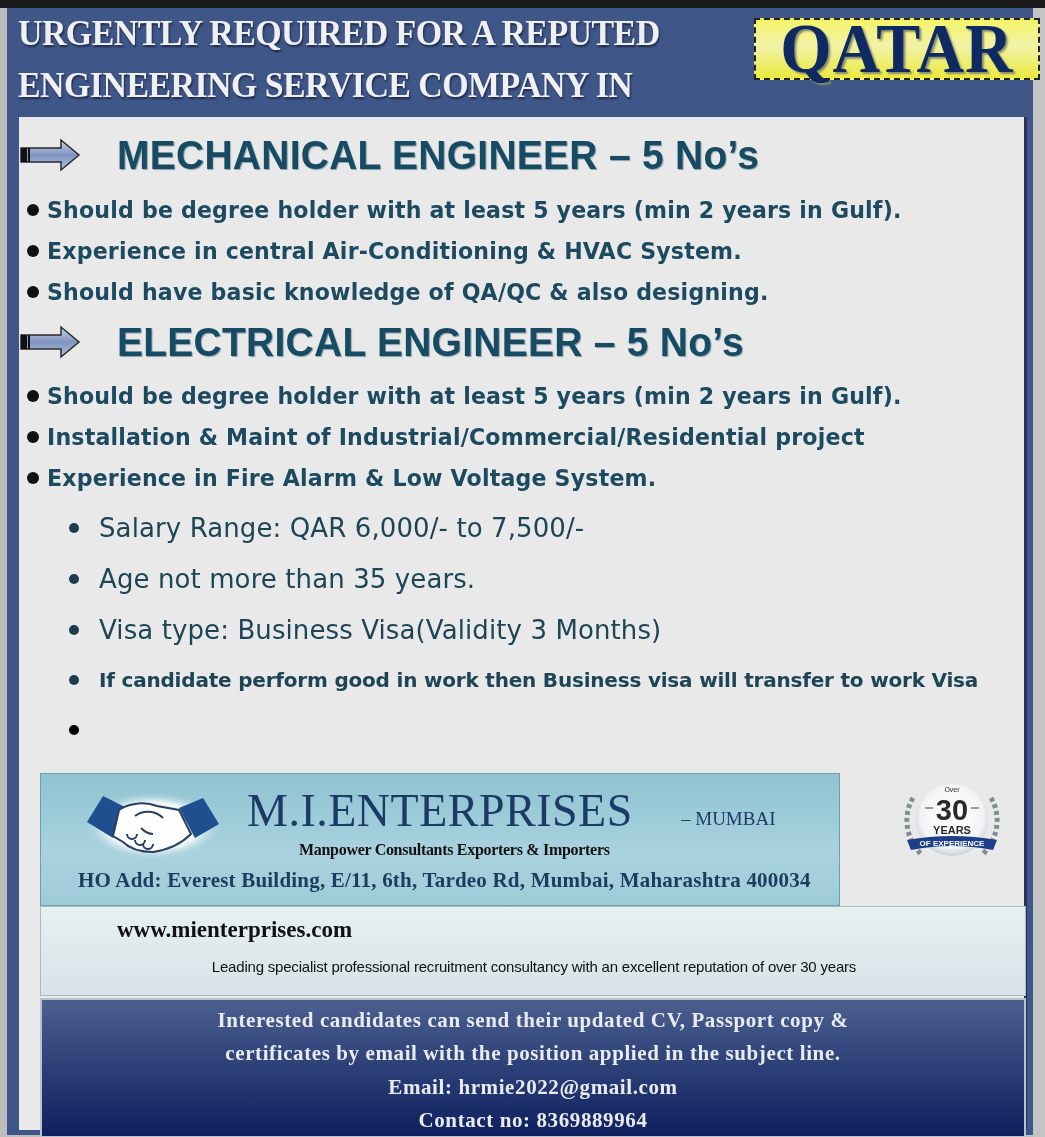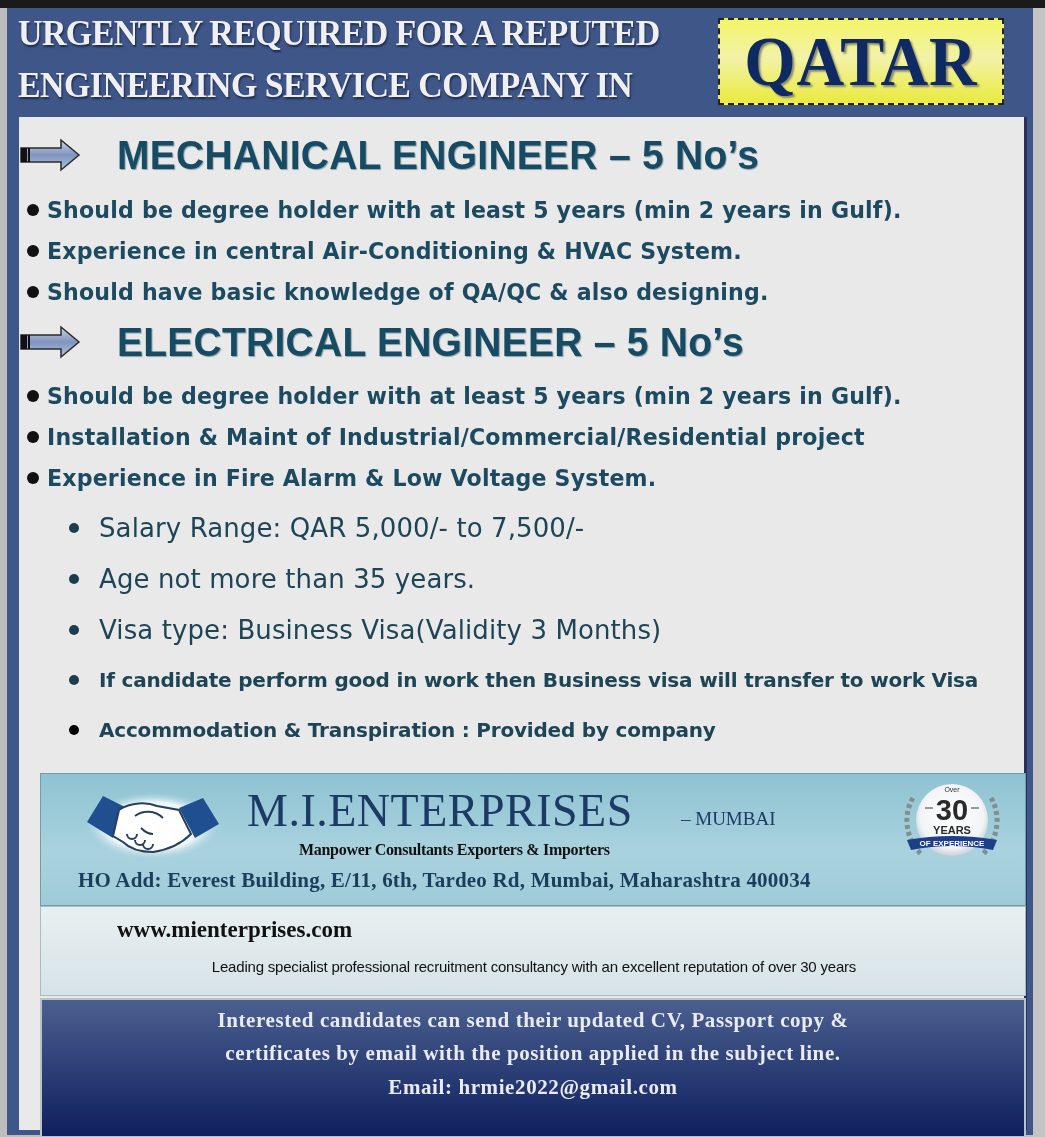--- a/index.html
+++ b/index.html
@@ -13,21 +13,21 @@
   .poster { position: absolute; left: 7px; top: 8px; width: 1026px; height: 1127px; background: #3f5688; }
 
   
   .header { position: absolute; left: 0; top: 0; width: 1026px; height: 102px; }
   .header-line { position: absolute; left: 11px; font-family: "Liberation Serif", serif; font-weight: bold;
     color: #f0f0f2; font-size: 35px; letter-spacing: -0.6px; text-shadow: 1px 2px 2px #1e2a48; white-space: nowrap;
     transform: scaleX(0.97); transform-origin: left center; }
   .header-line.l1 { top: 6px; }
   .header-line.l2 { top: 58px; }
 
-  .qatar-box { position: absolute; left: 711px; top: 10px; width: 286px; height: 87px;
+  .qatar-box { position: absolute; left: 747px; top: 10px; width: 286px; height: 62px;
     background: linear-gradient(180deg, #f4f46a 0%, #f2f2a8 45%, #eaea3e 100%);
     border: 2px dashed #222; display: flex; align-items: center; justify-content: center; }
   .qatar-text { font-family: "Liberation Serif", serif; font-weight: bold; font-size: 66px; color: #0f2a63;
     letter-spacing: 1px; text-shadow: 2px 2px 2px #8a8a6a; transform: scaleY(1.05); }
 
   
   .content { position: absolute; left: 12px; top: 109px; width: 1008px; height: 1013px; background: #e9e9ea;
     border-right: 3px solid #2c2f5c; }
 
   .job-title { position: absolute; left: 0; display: flex; align-items: center; height: 60px; gap: 22px; }
@@ -46,21 +46,21 @@
   .cond-item { position: relative; display: flex; align-items: center; }
   .cond-bullet { width: 10px; height: 10px; border-radius: 50%; background: #1b3d4f; margin-left: 50px; margin-right: 20px; flex-shrink: 0; }
   .cond-text { font-family: "DejaVu Sans", sans-serif; color: #1d4556; white-space: nowrap; }
   .cond-item.big { height: 51px; }
   .cond-item.big .cond-text { font-size: 26px; font-weight: normal; letter-spacing: 0.1px; }
   .cond-item.small { height: 50px; }
   .cond-item.small .cond-text { font-size: 20px; font-weight: bold; letter-spacing: -0.2px; }
   .cond-item.black .cond-bullet { background: #000; }
 
   
-  .company { position: absolute; left: 21px; top: 656px; width: 986px; height: 133px;
+  .company { position: absolute; left: 21px; top: 656px; width: 800px; height: 133px;
     background: linear-gradient(180deg, #8fc3d2 0%, #a9d2de 60%, #9fcbd8 100%); border: 1px solid #6a9fb0; text-align: right; }
   .handshake-icon { position: absolute; left: 42px; top: 14px; width: 140px; height: 72px; }
   .company-name { position: absolute; left: 206px; top: 10px; font-family: "Liberation Serif", serif; font-size: 46px;
     color: #1d3a66; letter-spacing: 0.5px; white-space: nowrap; }
   .company-city { position: absolute; left: 640px; top: 34px; font-family: "Liberation Serif", serif; font-size: 19px;
     color: #1d3a66; white-space: nowrap; }
   .company-tagline { position: absolute; left: 258px; top: 67px; font-family: "Liberation Serif", serif; font-weight: bold;
     font-size: 16px; color: #111; white-space: nowrap; letter-spacing: -0.3px; }
   .company-address { position: absolute; left: 37px; top: 94px; font-family: "Liberation Serif", serif; font-weight: bold;
     font-size: 21px; color: #1b3d5e; white-space: nowrap; letter-spacing: 0.2px; }
@@ -161,37 +161,36 @@
       </li>
       <li class="req-item">
         <span class="req-bullet"></span>
         <span class="req-text">Experience in Fire Alarm &amp; Low Voltage System.</span>
       </li>
     </ul>
 
     <ul class="cond-list" style="top:385px;">
       <li class="cond-item big">
         <span class="cond-bullet"></span>
-        <span class="cond-text">Salary Range: QAR 5,000/- to 7,500/-</span>
+        <span class="cond-text">Salary Range: QAR 6,000/- to 7,500/-</span>
       </li>
       <li class="cond-item big">
         <span class="cond-bullet"></span>
         <span class="cond-text">Age not more than 35 years.</span>
       </li>
       <li class="cond-item big">
         <span class="cond-bullet"></span>
         <span class="cond-text">Visa type: Business Visa(Validity 3 Months)</span>
       </li>
       <li class="cond-item small">
         <span class="cond-bullet"></span>
         <span class="cond-text">If candidate perform good in work then Business visa will transfer to work Visa</span>
       </li>
       <li class="cond-item small black">
         <span class="cond-bullet"></span>
-        <span class="cond-text">Accommodation &amp; Transpiration : Provided by company</span>
       </li>
     </ul>
 
     <div class="company">
       <svg class="handshake-icon" viewBox="0 0 140 72">
         <defs>
           <radialGradient id="hg" cx="0.5" cy="0.5" r="0.5">
             <stop offset="0" stop-color="#ffffff"></stop>
             <stop offset="0.7" stop-color="#eef6f9"></stop>
             <stop offset="1" stop-color="#a9d2de" stop-opacity="0"></stop>
@@ -231,16 +230,17 @@
 
     <div class="license">
       <a class="website">www.mienterprises.com</a>
       <div class="license-desc">Leading specialist professional  recruitment  consultancy  with an excellent reputation  of over 30 years</div>
     </div>
 
     <div class="contact">
       <div class="contact-line c1">Interested candidates can send their updated CV, Passport copy &amp;</div>
       <div class="contact-line c2">certificates by email with the position applied in the subject line.</div>
       <div class="contact-line c3">Email: hrmie2022@gmail.com</div>
+      <div class="contact-line c4">Contact no: 8369889964</div>
     </div>
 
   </div>
 </div>
 
 </body></html>

